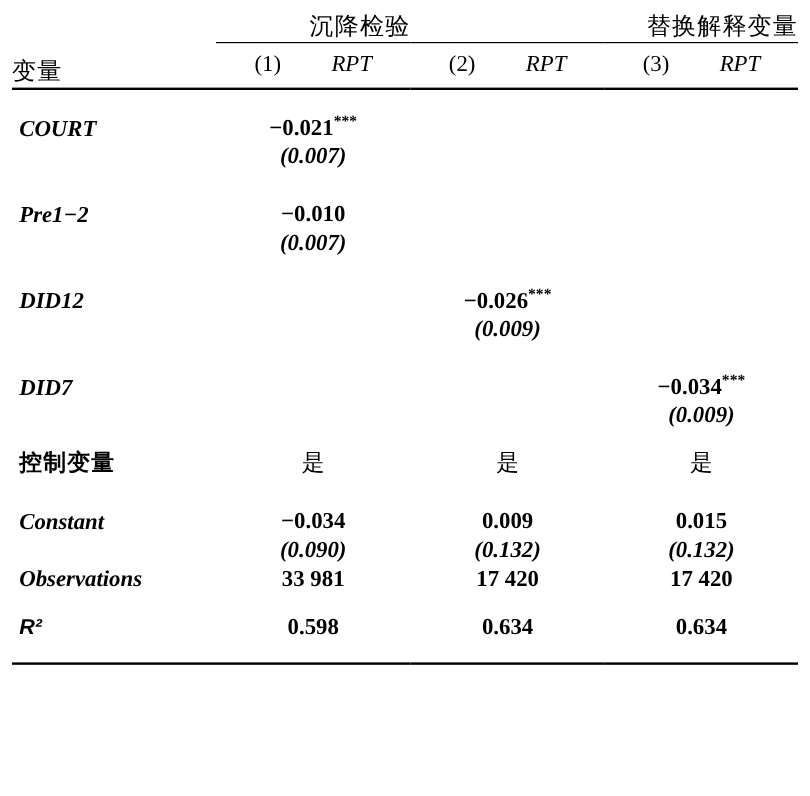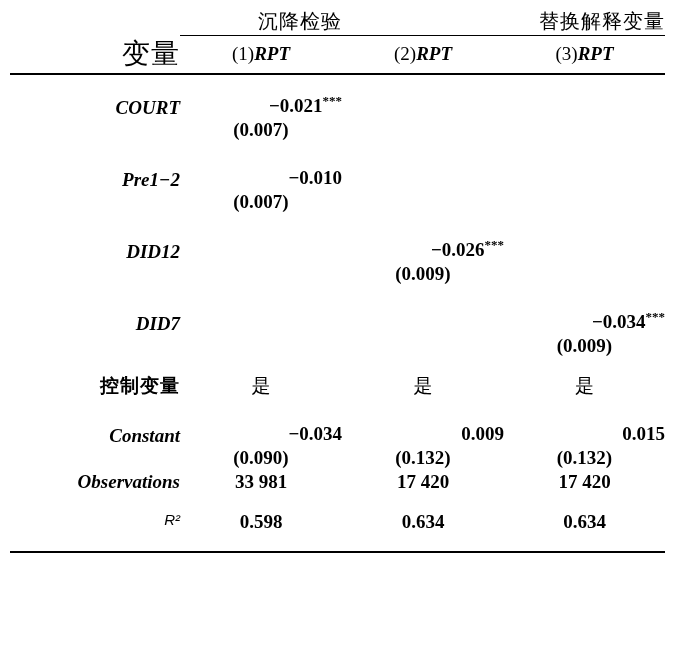--- a/index.html
+++ b/index.html
@@ -41,85 +41,86 @@
     font-family: "Liberation Sans", sans-serif;
     font-weight: 400;
     padding-bottom: 6px;
     letter-spacing: 1px;
   }
   .grp-underline {
     border-bottom: 1.6px solid #000;
     text-align: right;
   }
   .var-head {
-    text-align: right;
-    font-size: 28px;
+    text-align: left;
+    font-size: 20px;
     font-family: "Liberation Sans", sans-serif;
     vertical-align: middle;
     letter-spacing: 1px;
   }
   .hdr-row-sub td {
     text-align: center;
     font-size: 19px;
     padding: 7px 0 8px 0;
     font-family: "Liberation Serif", serif;
   }
   .hdr-row-sub td i {
     font-style: italic;
-    font-weight: 700;
+    font-weight: 400;
+    padding-left: 42px;
   }
   .rule-top {
     border-top: 2.2px solid #000;
   }
   .rule-bottom {
     border-bottom: 2.2px solid #000;
   }
   .spacer-row td { height: 10px; padding: 0; }
 
   tbody td {
     font-size: 19px;
     padding: 0;
     vertical-align: top;
   }
   .rowlabel {
-    text-align: right;
+    text-align: left;
     padding-left: 6px;
     font-style: italic;
     font-weight: 700;
     font-family: "Liberation Serif", serif;
     white-space: nowrap;
   }
   .rowlabel.cn {
     font-style: normal;
     font-weight: 700;
     font-family: "Liberation Sans", sans-serif;
     font-size: 19px;
     letter-spacing: 1px;
   }
   .cell {
     text-align: center;
     font-family: "Liberation Serif", serif;
     font-weight: 700;
   }
-  .coef { display: block; line-height: 1.25; white-space: nowrap; text-align: right; }
-  .se { display: block; line-height: 1.3; white-space: nowrap; }
+  .coef { display: block; line-height: 1.25; white-space: nowrap; }
+  .se { display: block; line-height: 1.3; white-space: nowrap; font-style: italic; }
   .stars {
     font-size: 13px;
     vertical-align: super;
     letter-spacing: 0px;
   }
   .cn-val {
     font-family: "Liberation Sans", sans-serif;
     font-weight: 400;
     font-size: 19px;
   }
   .tall { height: 72px; }
   .mid { height: 48px; }
   .short { height: 40px; }
-  .r2 { font-family: "Liberation Sans", sans-serif; font-weight: 400; font-size: 15px;}
+  .r2 { font-family: "Liberation Sans", sans-serif; font-weight: 700; font-size: 18px;}
   .pad-label { padding-top: 12px; }
   .pad-cell { padding-top: 8px; }
 </style>
 </head>
 <body>
 
 <div class="sheet">
   <table class="reg">
     <colgroup>
       <col class="c0">

